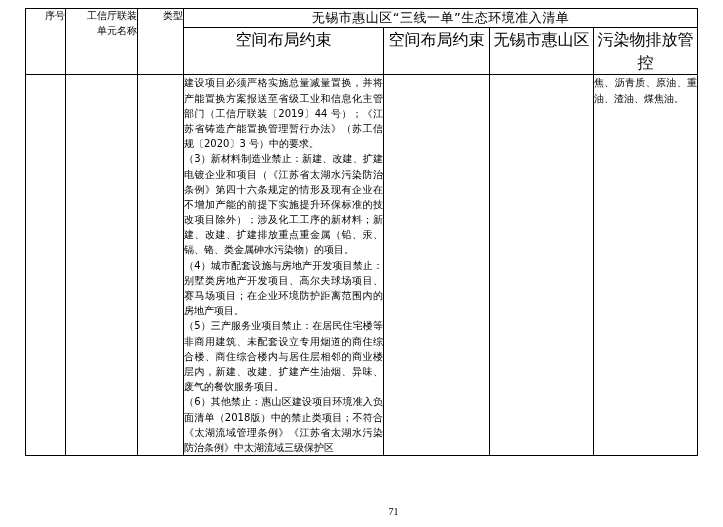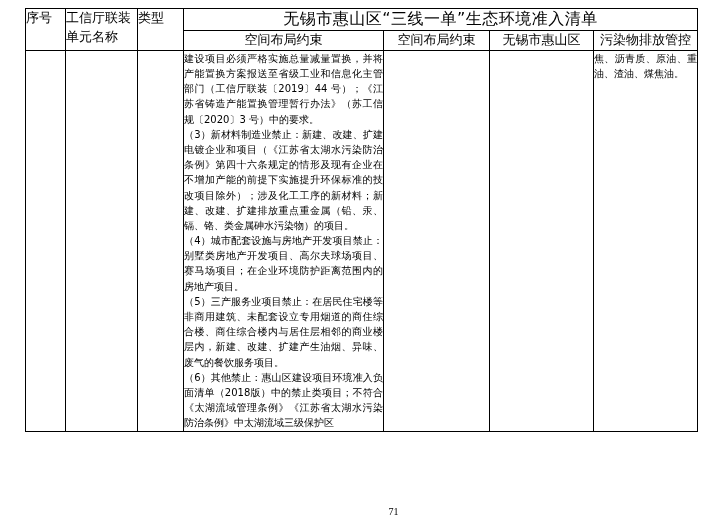--- a/index.html
+++ b/index.html
@@ -30,35 +30,35 @@
     table-layout: fixed;
   }
   table.doc-table td, table.doc-table th {
     border: 1px solid #000000;
     vertical-align: top;
     padding: 0;
     font-weight: normal;
   }
   .title-cell {
     text-align: center;
-    font-size: 16px;
+    font-size: 13px;
     letter-spacing: 0.5px;
     padding: 6px 0 6px 0;
     height: 16px;
     margin-top: 40px;
   }
   .hdr {
     text-align: center;
-    font-size: 13px;
+    font-size: 16px;
     padding: 5px 2px;
     line-height: 1.45;
   }
   .hdr-tall {
-    text-align: left;
-    font-size: 13px;
+    text-align: right;
+    font-size: 10px;
     line-height: 1.45;
   }
   .body-cell {
     font-size: 10px;
     line-height: 1.52;
     padding: 5px 6px 5px 6px;
     text-align: justify;
     text-justify: inter-ideograph;
   }
   .empty-cell {

